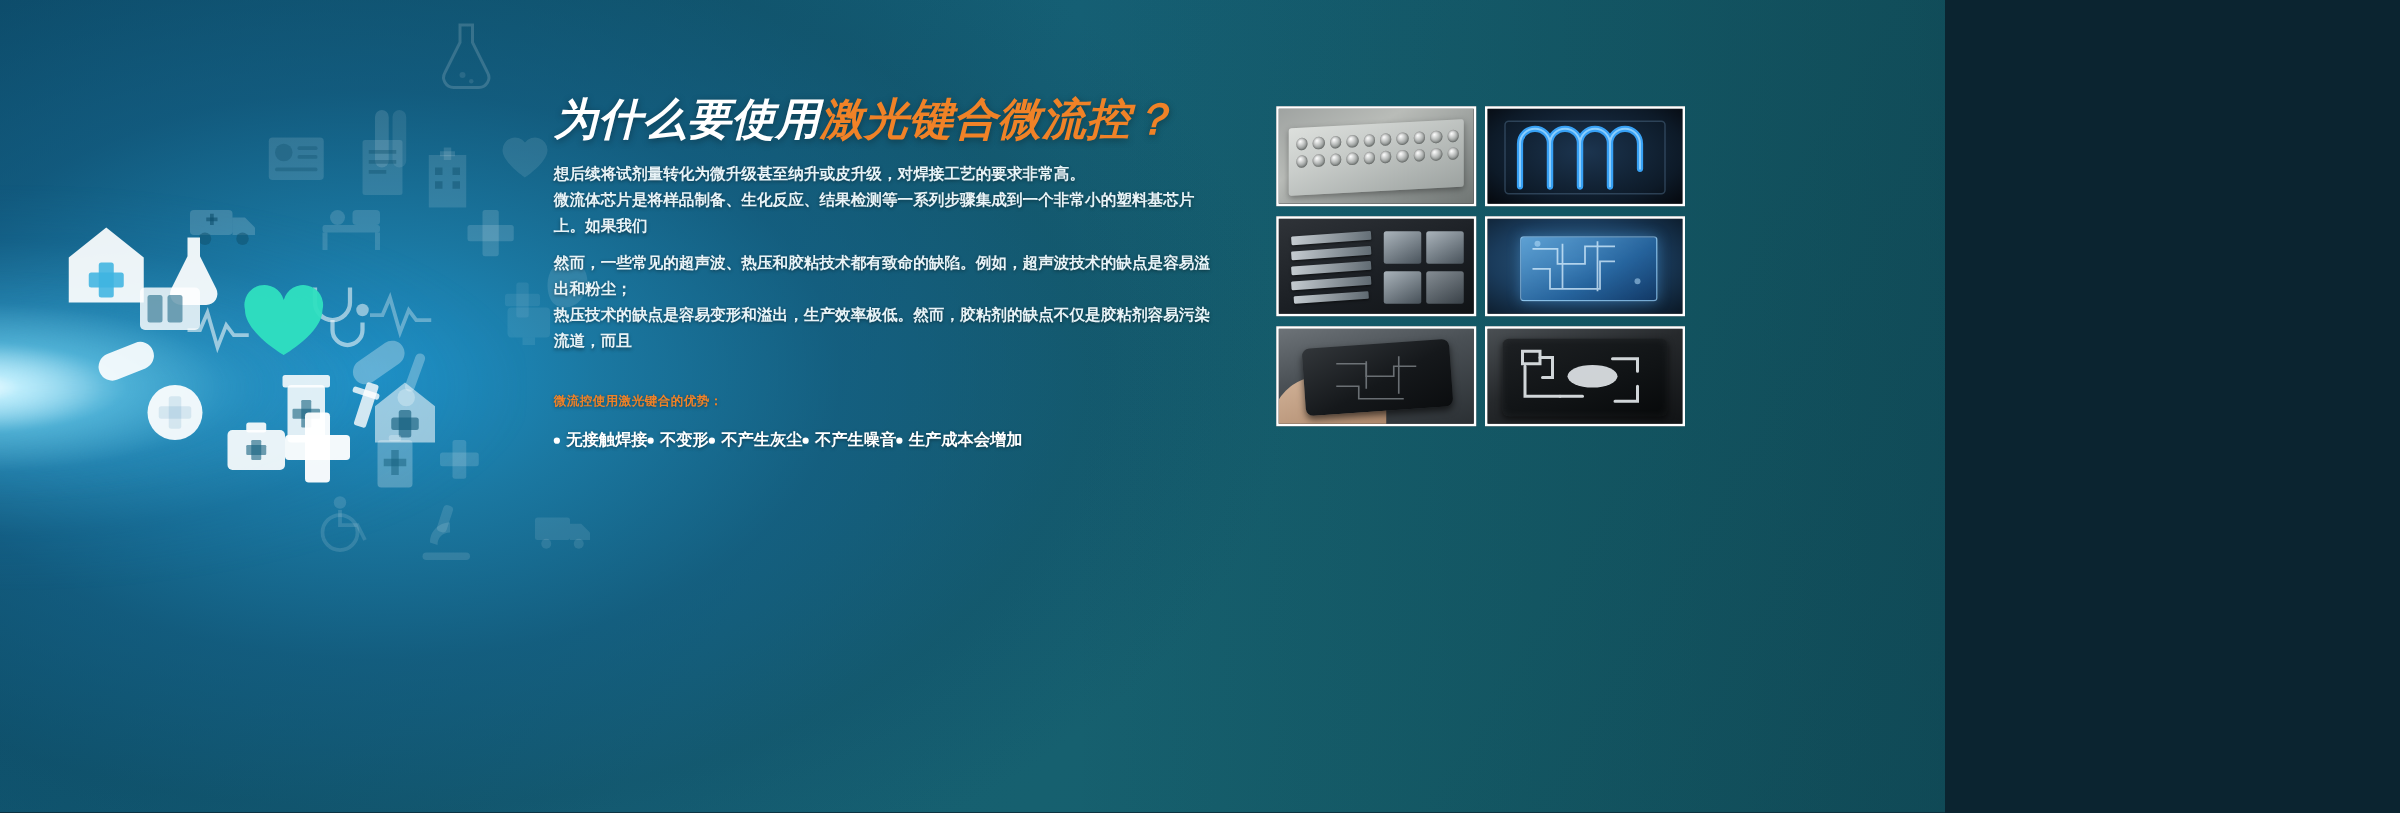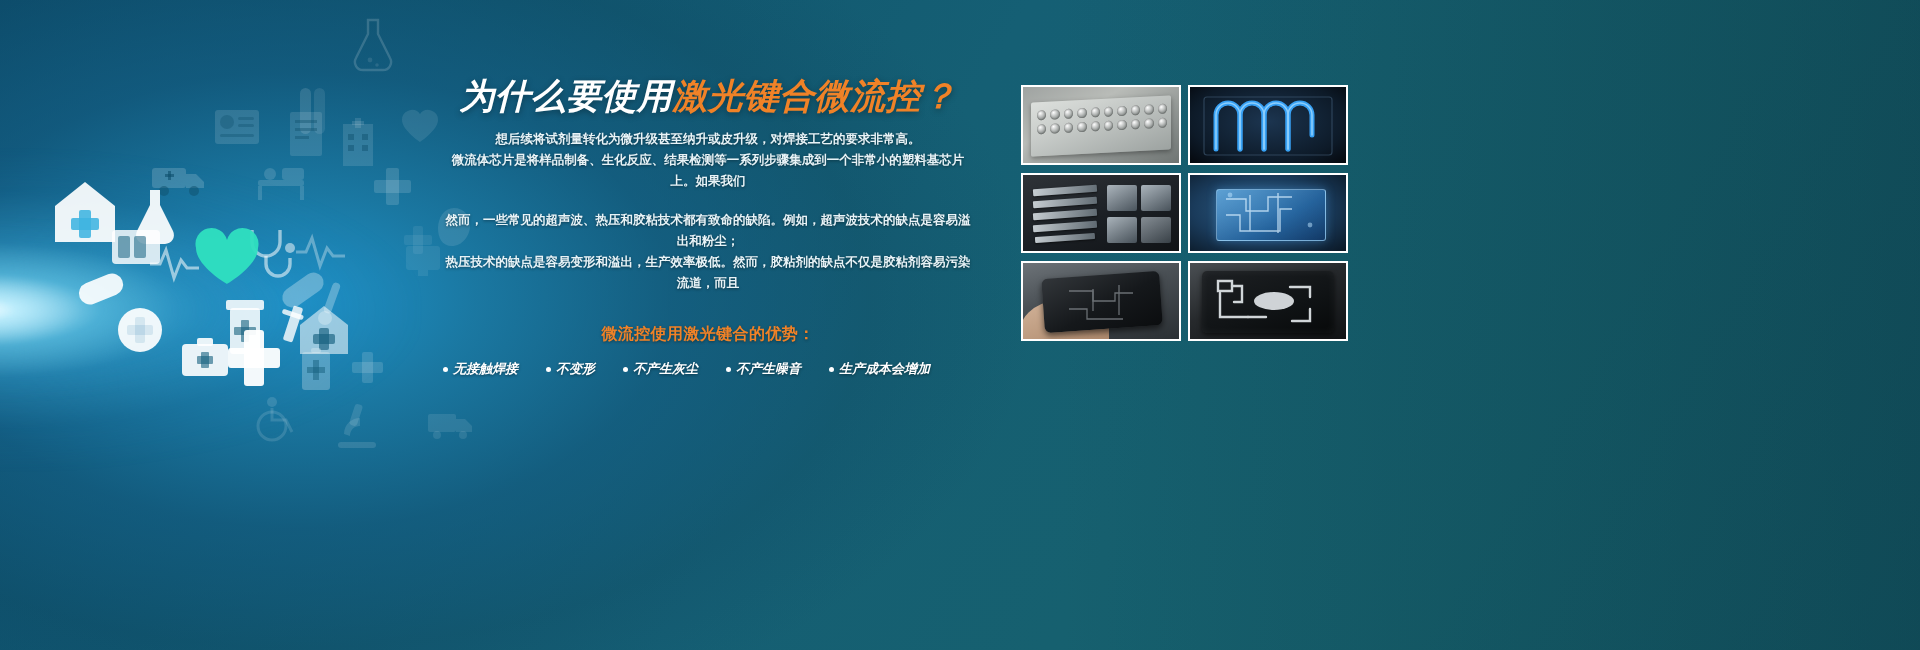--- a/index.html
+++ b/index.html
@@ -6,27 +6,26 @@
     margin: 0;
     padding: 0;
     background: #0b2430;
   }
   body {
     font-family: "Liberation Sans", "DejaVu Sans", sans-serif;
   }
 
   .banner {
     position: relative;
-    width: 1920px;
+    width: 1556px;
     height: 650px;
     overflow: hidden;
     background:
       radial-gradient(ellipse 980px 600px at 300px 300px, #1f93c9 0%, rgba(28,125,170,0.85) 18%, rgba(20,95,135,0.6) 38%, rgba(14,70,100,0.25) 58%, rgba(12,58,82,0) 75%),
       linear-gradient(120deg, #0d4f6e 0%, #10566f 22%, #155f74 45%, #16606f 62%, #165f6b 78%, #155a66 100%);
-    text-align: center;
   }
 
   
   .glow-core {
     position: absolute;
     left: -140px;
     top: 150px;
     width: 560px;
     height: 320px;
     background: radial-gradient(ellipse at 25% 50%, rgba(210,245,255,0.95) 0%, rgba(120,215,245,0.55) 14%, rgba(60,170,220,0.35) 30%, rgba(30,120,175,0.12) 52%, rgba(20,90,140,0) 72%);
@@ -84,40 +83,38 @@
 
   .para {
     margin: 16px 0 0 0;
     color: #e8f3f7;
     font-size: 12.5px;
     line-height: 21px;
     font-weight: bold;
     text-shadow: 0 1px 3px rgba(0,0,0,0.45);
   }
   .para p { margin: 0; }
-  .para .pbreak { margin-top: 18px; }
+  .para .pbreak { margin-top: 8px; }
 
   .sub-heading {
     margin: 30px 0 10px 0;
     color: #f08227;
-    font-size: 16px;
+    font-size: 10px;
     font-weight: bold;
     letter-spacing: 0.4px;
     text-shadow: 0 1px 3px rgba(0,0,0,0.4);
   }
 
   .bullets {
     margin: 15px 0 0 0;
     padding: 0;
     list-style: none;
     display: flex;
     align-items: center;
-    gap: 28px;
     white-space: nowrap;
-    font-style: italic;
   }
   .bullets li {
     display: flex;
     align-items: center;
     color: #ffffff;
     font-size: 13px;
     font-weight: bold;
     text-shadow: 0 1px 3px rgba(0,0,0,0.45);
   }
   .bullets .dot {

